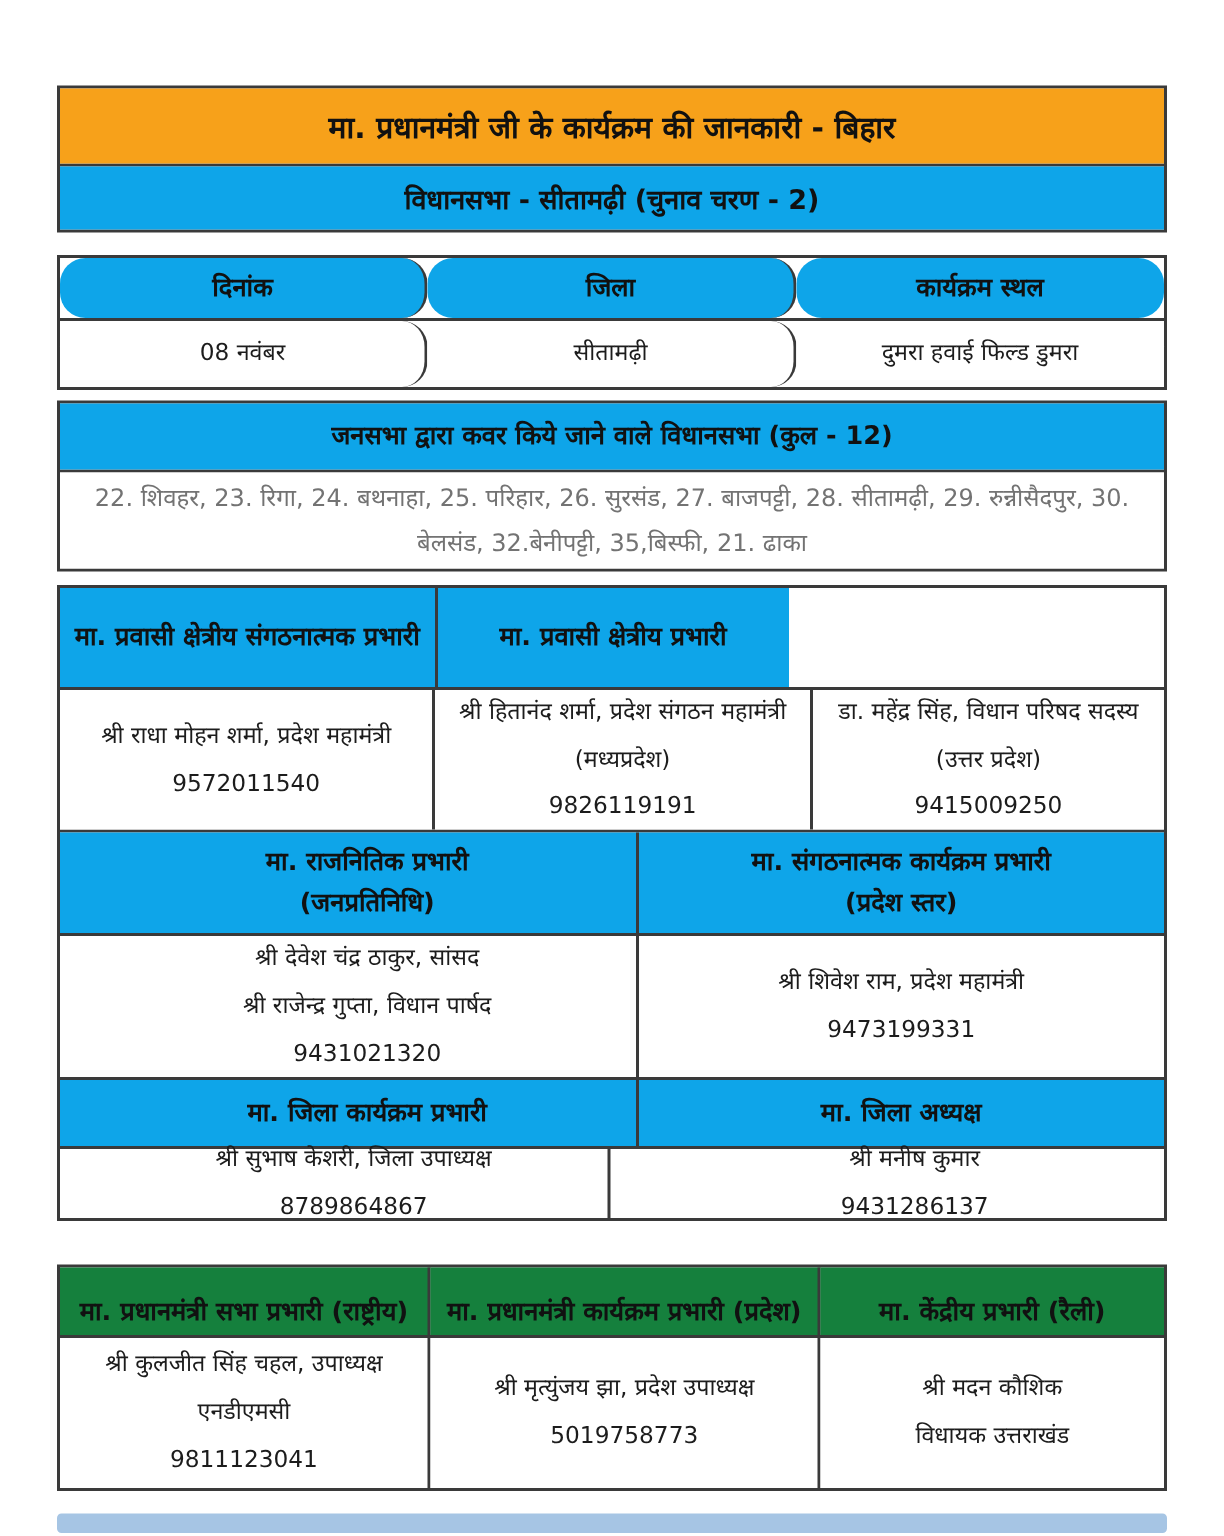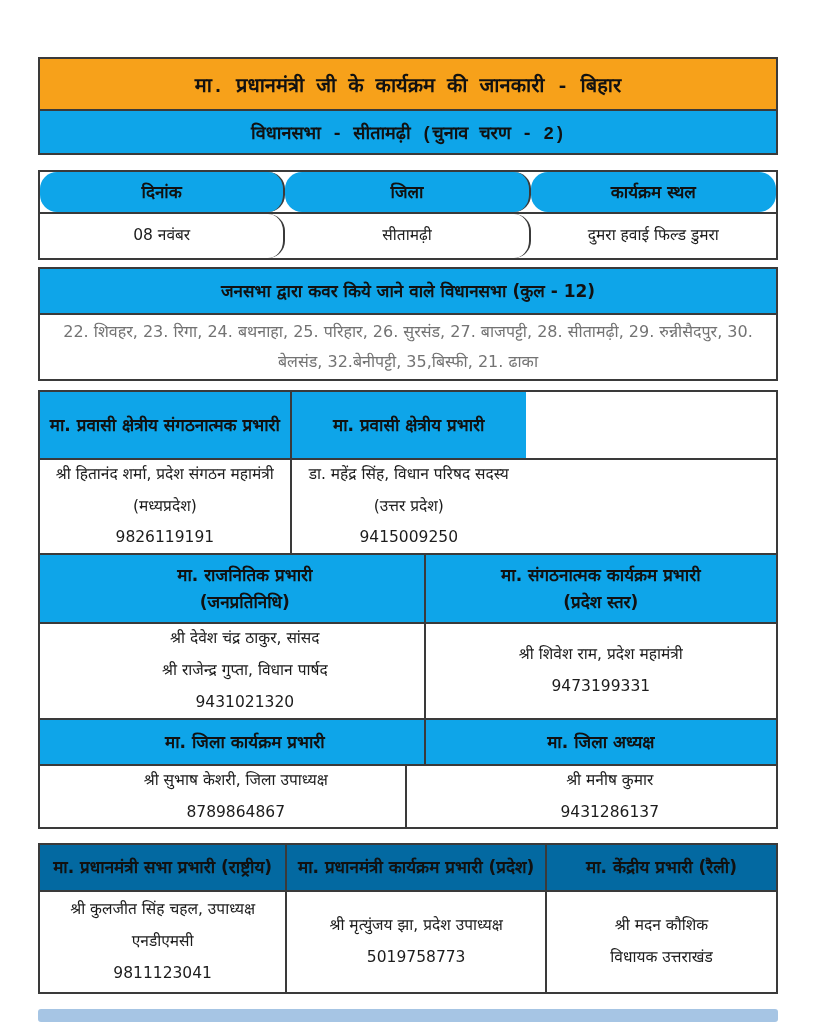--- a/index.html
+++ b/index.html
@@ -19,30 +19,30 @@
   .cell {
     display: flex; flex-direction: column;
     justify-content: center; align-items: center;
     text-align: center;
     border-right: 2px solid #3a3a3a;
     padding: 2px 8px;
   }
   .cell:last-child { border-right: none; }
   .orange { background: #F7A11A; }
   .cream  { background: #0ea5e9; }
-  .blue   { background: #0369a1; }
+  .blue   { background: #15803d; justify-content: flex-end; }
   .white  { background: #ffffff; }
   .hd   { font-weight: 700; font-size: 17px; line-height: 1.55; }
   .hd-lg{ font-weight: 700; font-size: 20px; }
   .hd-md{ font-weight: 700; font-size: 18px; }
   .val  { font-size: 15.5px; line-height: 2.05; color: #1c1c1c; }
   .multiline { white-space: pre-line; }
 
   
-  .title-box { top: 57px; font-family: Liberation Mono, monospace; }
+  .title-box { top: 57px; }
   .title-box .r1 { height: 52px; }
   .title-box .r2 { height: 42px; }
 
   
   .info-table { top: 170px; }
   .info-table .rh { height: 42px; }
   .info-table .rv { height: 44px; }
   .c3e { width: 33.333%; border-radius: 17px; }
 
   
@@ -52,21 +52,21 @@
   .coverage .rv .cell { padding: 0 14px; }
   .coverage .list { font-size: 16px; line-height: 1.85; color: #737373; }
 
   
   .officials { top: 390px; }
   .off-r1h { height: 68px; }
   .off-r1v { height: 95px; }
   .off-r2h { height: 69px; }
   .off-r2v { height: 96px; }
   .off-r3h { height: 46px; }
-  .off-r3v { height: 61px; gap: 36px; }
+  .off-r3v { height: 46px; gap: 36px; }
   .c3a { width: 34.0%; }
   .c3b { width: 34.2%; }
   .c3c { width: 31.8%; }
   .c2a { width: 52.4%; padding-left: 34px; }
   .c2b { width: 47.6%; }
 
   
   .pm-table { top: 843px; }
   .pm-table .rh { height: 47px; }
   .pm-table .rv { height: 100px; }
@@ -140,20 +140,24 @@
   <div class="block officials">
     <div class="row off-r1h">
       <div class="cell cream c3b">
           <div class="hd">मा. प्रवासी क्षेत्रीय संगठनात्मक प्रभारी</div>
         </div>
       <div class="cell cream c3c">
           <div class="hd">मा. प्रवासी क्षेत्रीय प्रभारी</div>
         </div>
     </div>
     <div class="row off-r1v">
+      <div class="cell white c3a">
+          <div class="val multiline">श्री राधा मोहन शर्मा, प्रदेश महामंत्री
+9572011540</div>
+        </div>
       <div class="cell white c3b">
           <div class="val multiline">श्री हितानंद शर्मा, प्रदेश संगठन महामंत्री
 (मध्यप्रदेश)
 9826119191</div>
         </div>
       <div class="cell white c3c">
           <div class="val multiline">डा. महेंद्र सिंह, विधान परिषद सदस्य
 (उत्तर प्रदेश)
 9415009250</div>
         </div>

